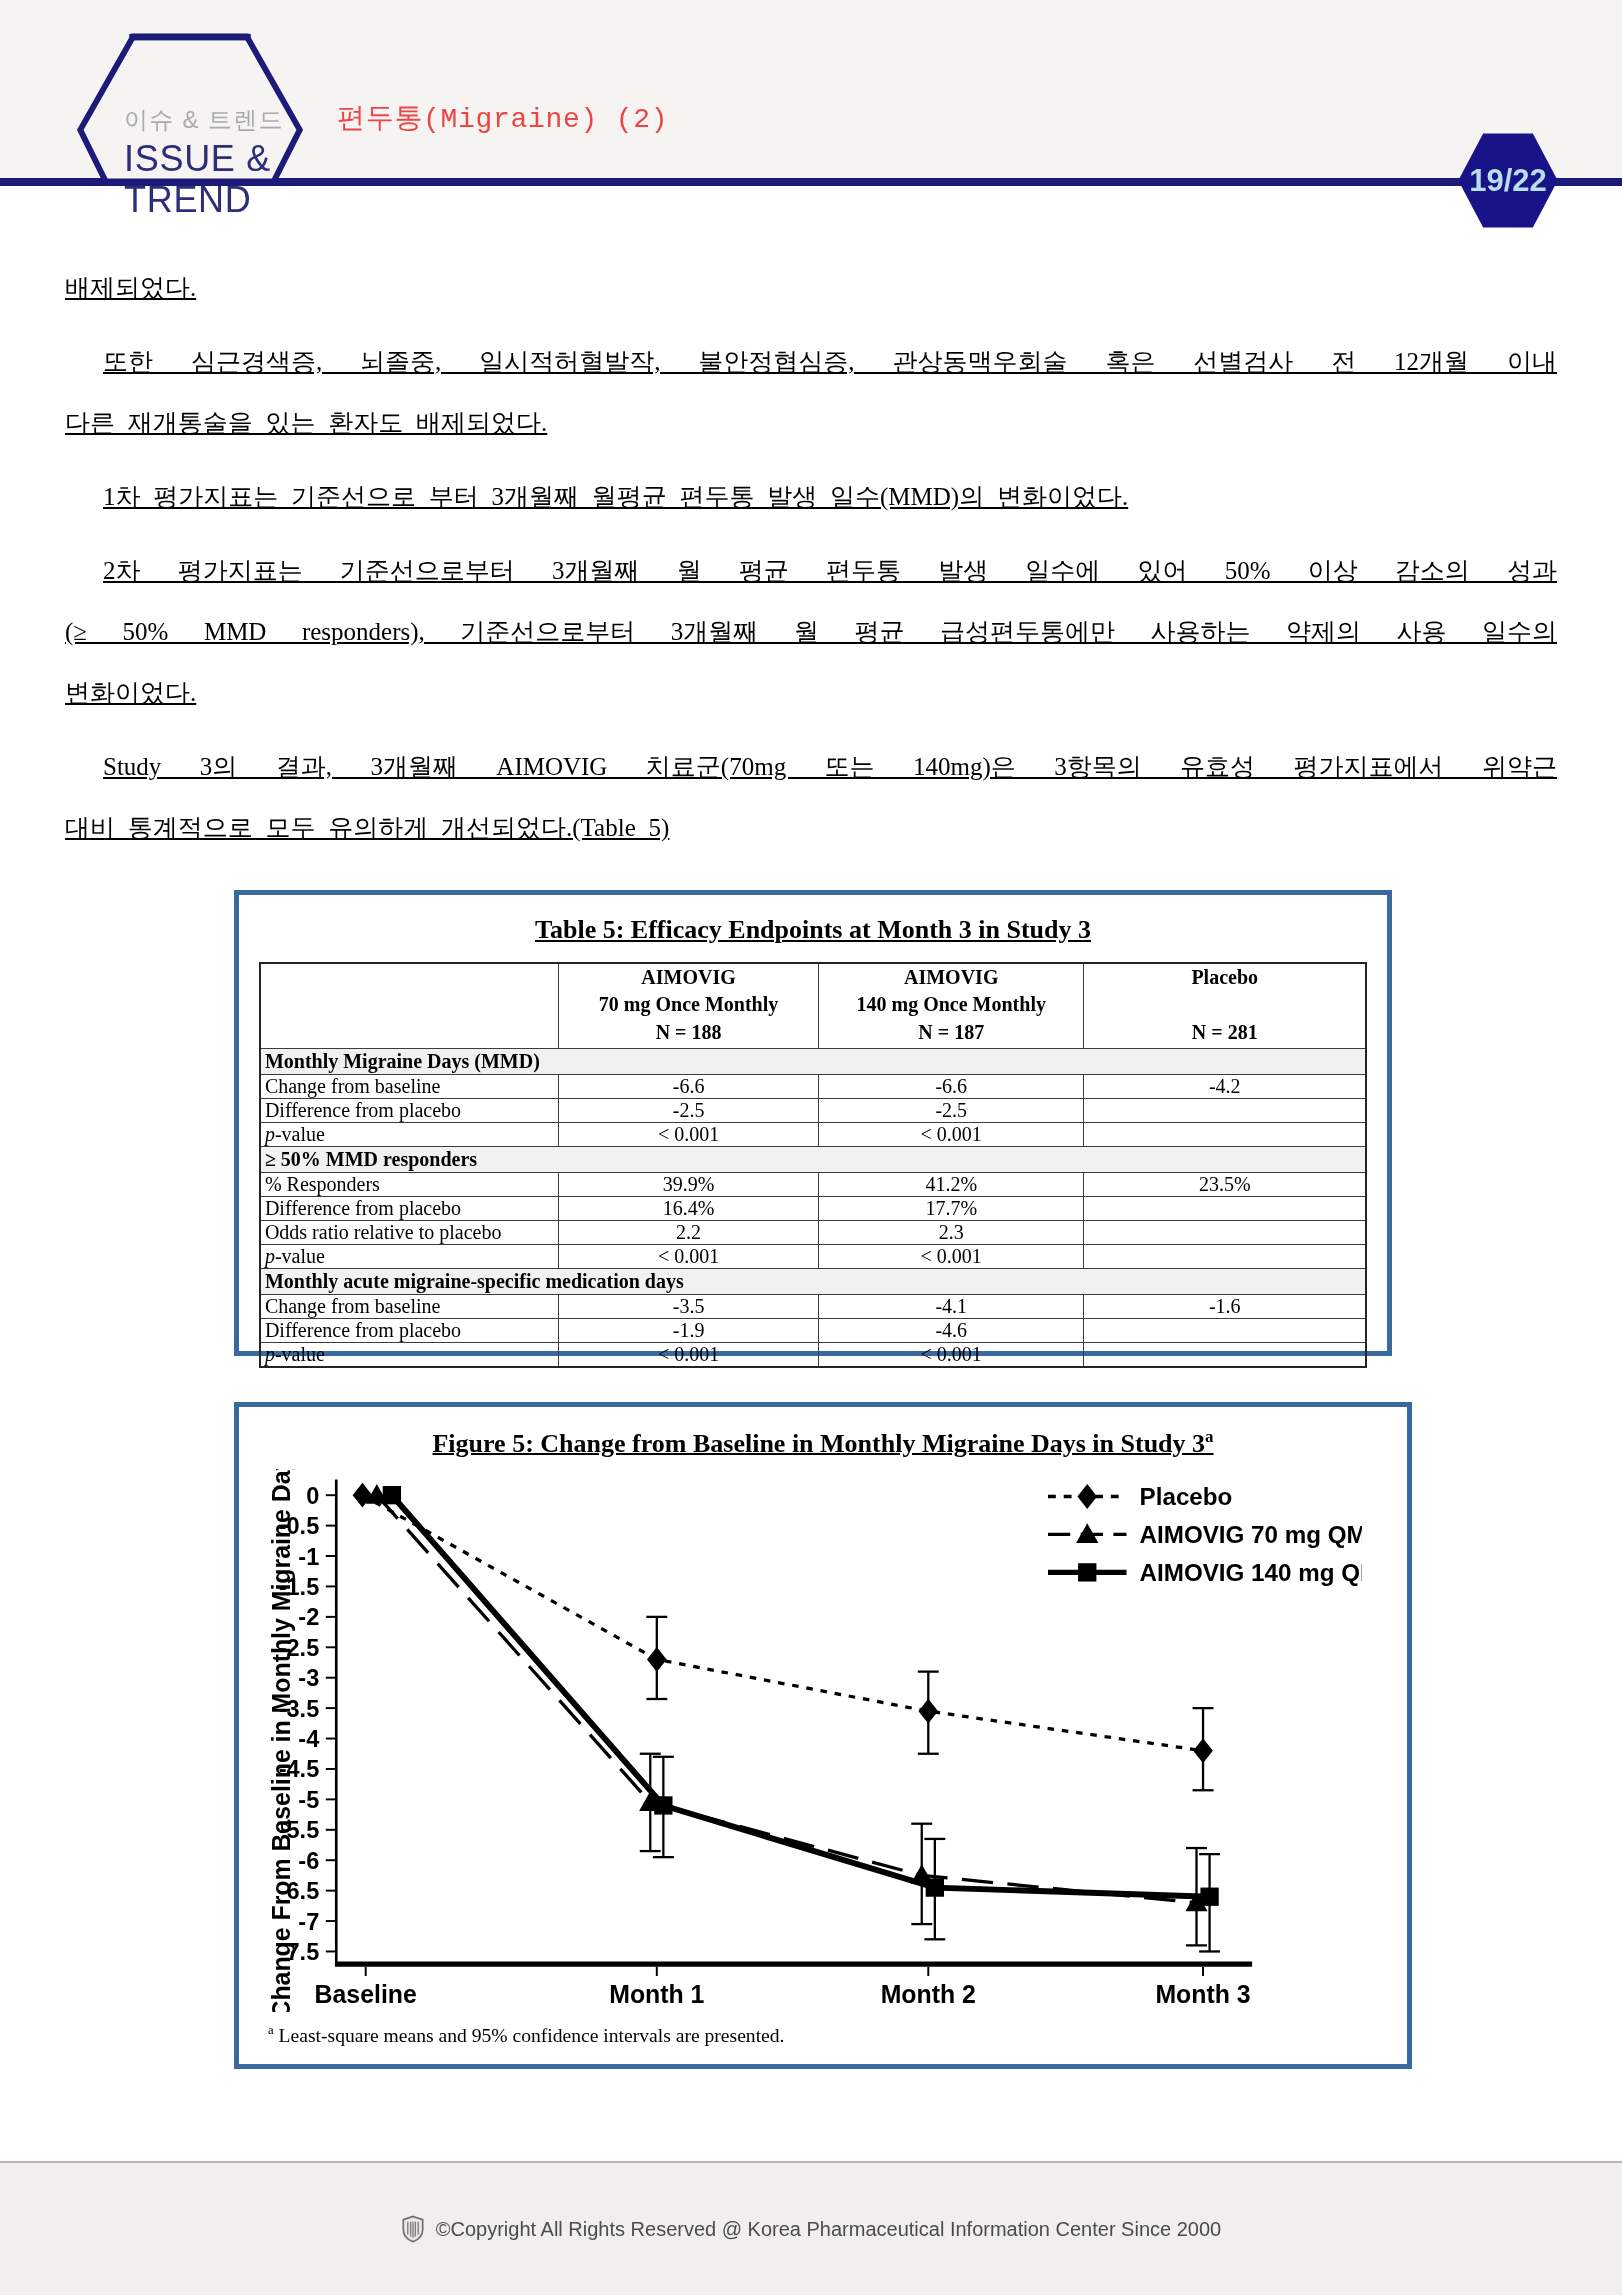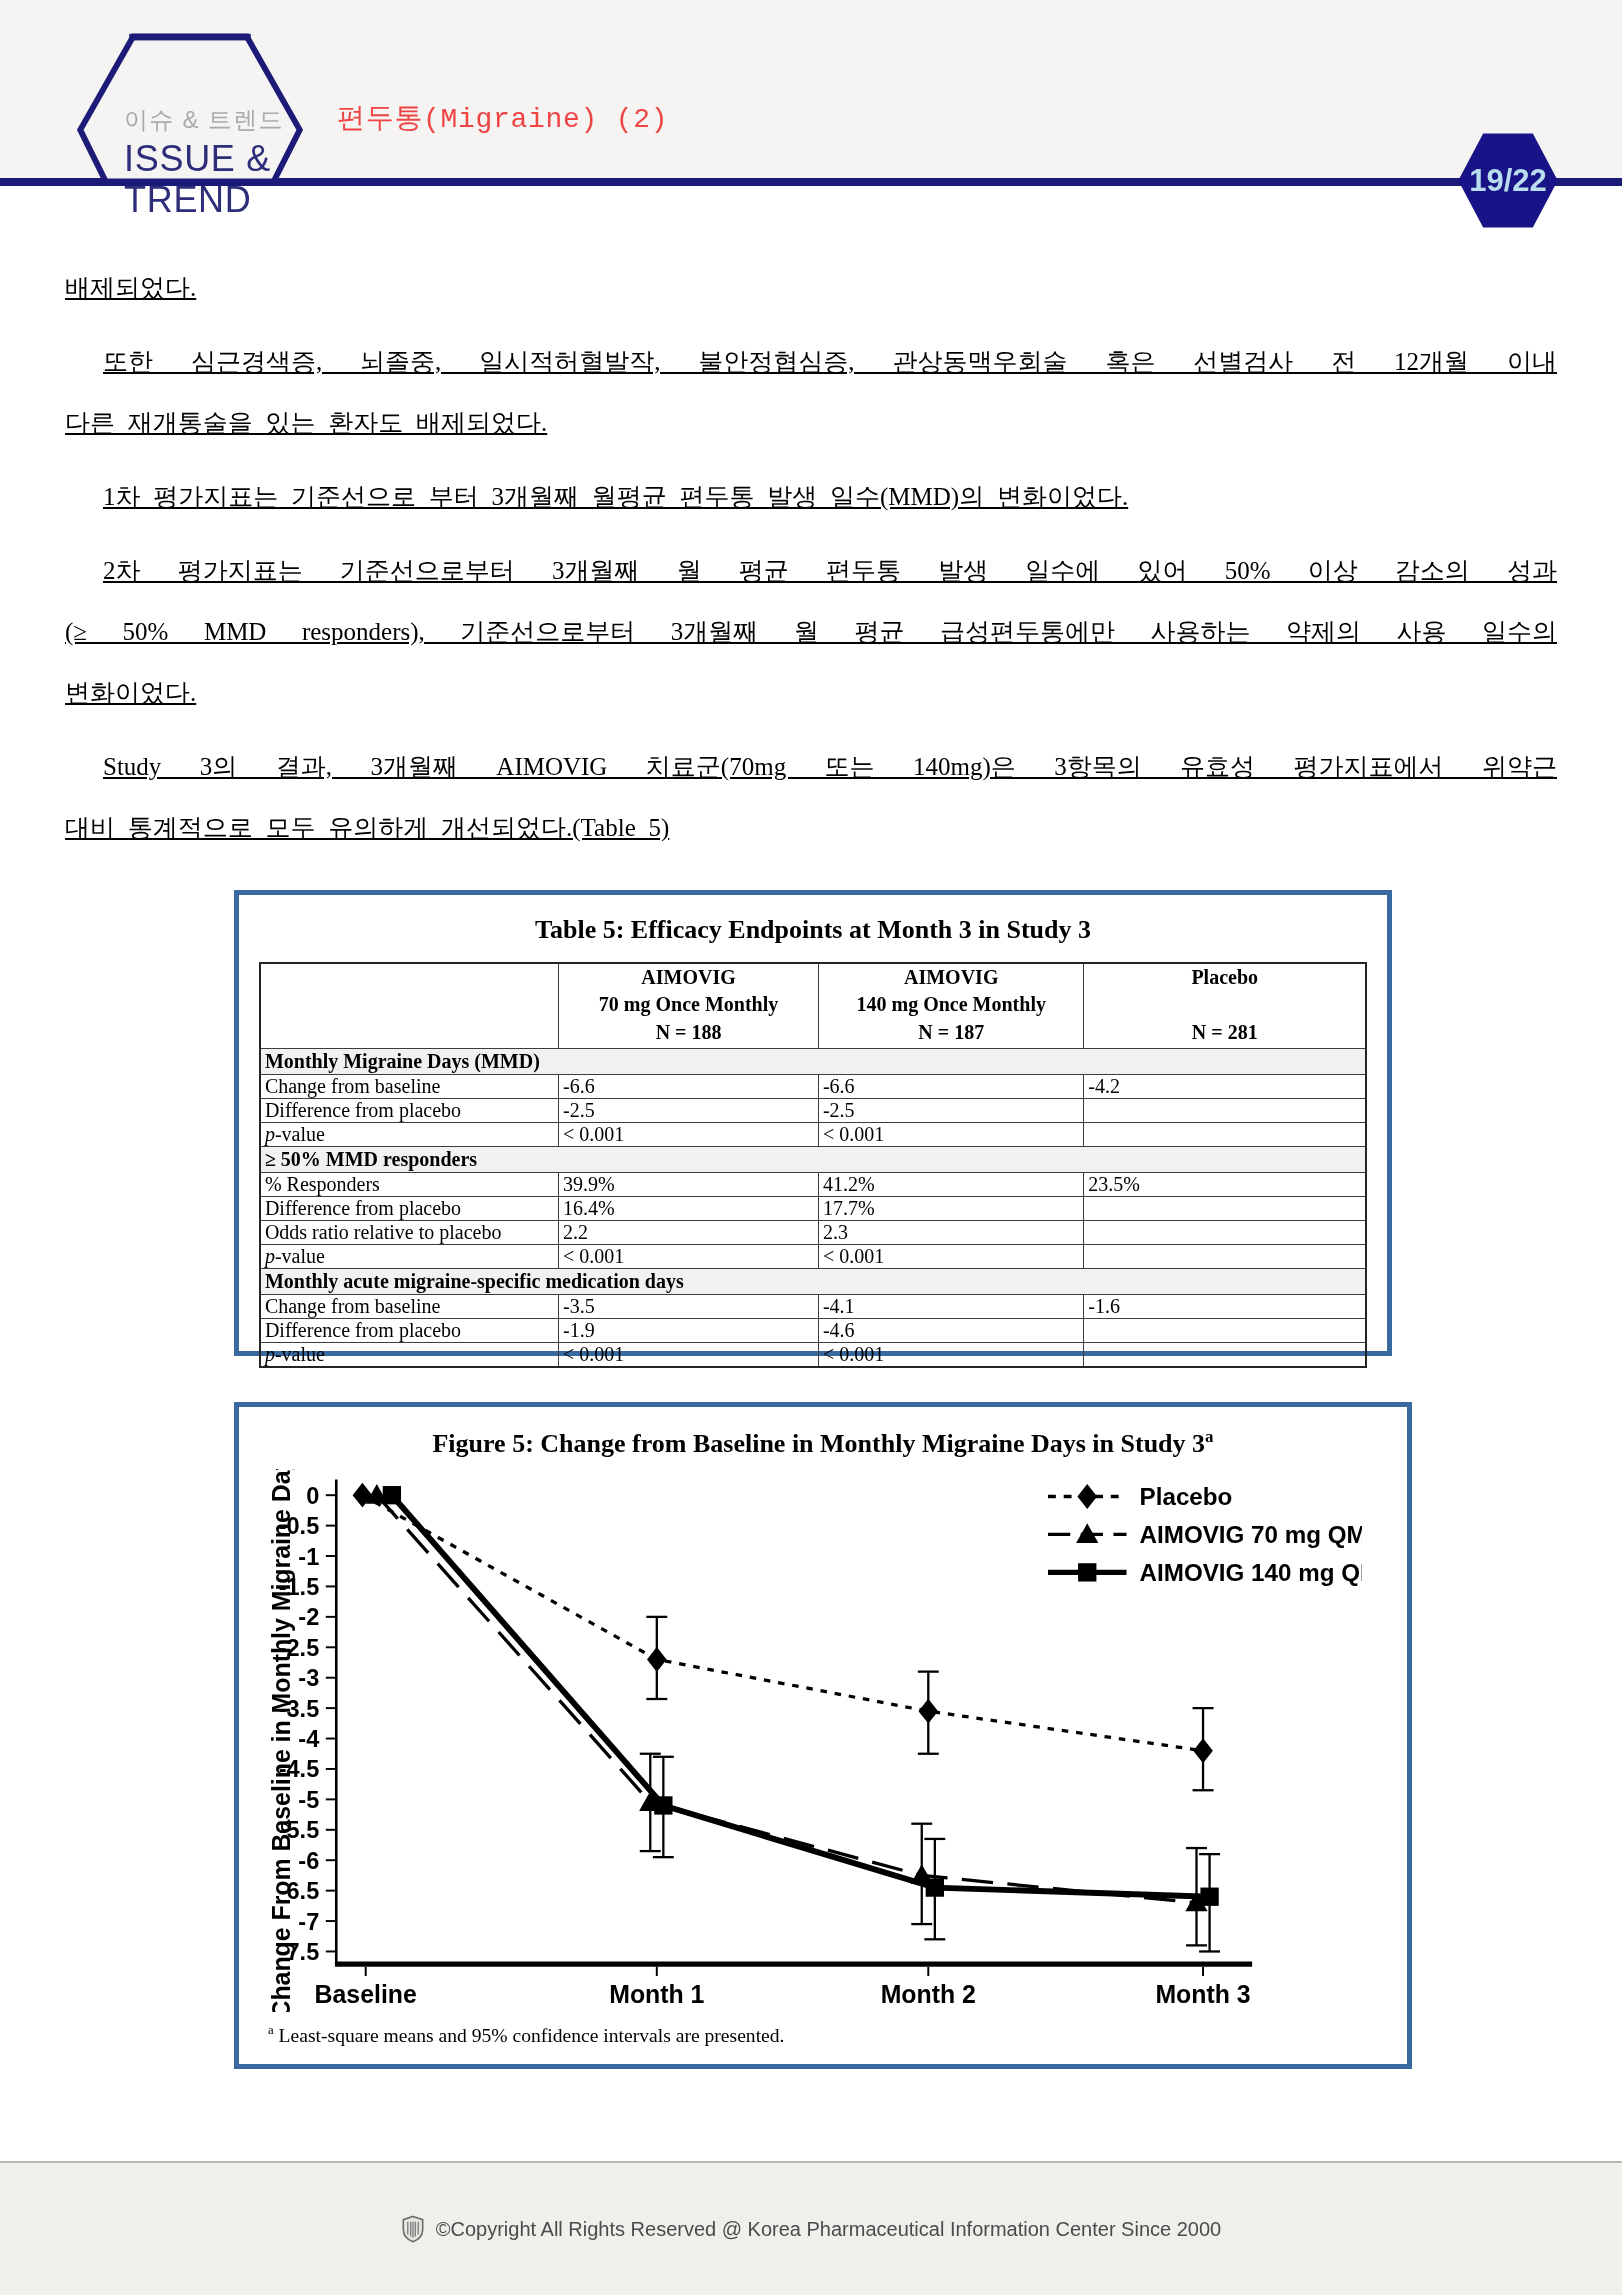--- a/index.html
+++ b/index.html
@@ -21,32 +21,32 @@
   
   .body-text{position:absolute;left:65px;top:257px;width:1492px;font-size:25px;color:#000;}
   .bpara{margin:0 0 13px 0;}
   .bline{line-height:61px;word-spacing:6.5px;white-space:normal;text-decoration:underline;}
   .bline.fill{text-align:justify;text-align-last:justify;}
   .bline.ind{text-indent:38px;}
   
   .card{position:absolute;background:#ffffff;border:5.2px solid var(--card-border,#38699f);box-sizing:border-box;}
   .table-card{left:234px;top:890px;width:1158px;height:466px;}
   .figure-card{left:234px;top:1402px;width:1178px;height:667px;}
-  .card-title{text-align:center;font-weight:bold;font-size:26px;margin-top:19.6px;font-family:"Liberation Serif",serif;}
+  .card-title{text-align:center;font-weight:bold;font-size:26px;margin-top:19.6px;font-family:"Liberation Serif",serif;text-decoration:underline;}
   
   table.eff{border-collapse:collapse;margin:17px auto 0 auto;width:1108px;table-layout:fixed;
             font-size:20px;font-family:"Liberation Serif",serif;}
   table.eff col.c0{width:27%;} table.eff col.c1{width:23.5%;} table.eff col.c2{width:24%;} table.eff col.c3{width:25.5%;}
   table.eff td,table.eff th{border:1.3px solid #3c3c3c;padding:0 3.9px;overflow:hidden;}
   table.eff{border:2px solid #242424;}
   th.hcell{font-weight:bold;text-align:center;vertical-align:top;padding-top:3.9px;height:84px;}
   th.hcell div{line-height:27.5px;}
   td.sec{background:var(--section-bg,#f1f1f1);font-weight:bold;text-align:left;height:25px;padding-left:5.2px;}
   td.lab{text-align:left;padding-left:14.4px;height:22px;}
-  td.val{text-align:left;height:22px;}
+  td.val{text-align:center;height:22px;}
   
   .chart-wrap{margin:10.5px 0 0 23.6px;}
   .fig-footnote{margin:9.2px 0 0 29px;font-size:19.6px;font-family:"Liberation Serif",serif;color:#000;}
   text.tick{font-family:"Liberation Sans",sans-serif;font-size:36px;font-weight:600;fill:#000;}
   text.xlab{font-family:"Liberation Sans",sans-serif;font-size:38px;font-weight:700;fill:#000;}
   text.ylab{font-family:"Liberation Sans",sans-serif;font-size:38px;font-weight:700;fill:#000;}
   text.leg{font-family:"Liberation Sans",sans-serif;font-size:37px;font-weight:600;fill:#000;}
   
   .footer{position:absolute;left:0;top:2161px;width:1623px;height:135px;background:var(--footer-bg,#f0efec);
           border-top:2px solid #b8b6b3;border-bottom:1.3px solid #e3e1de;box-sizing:border-box;

